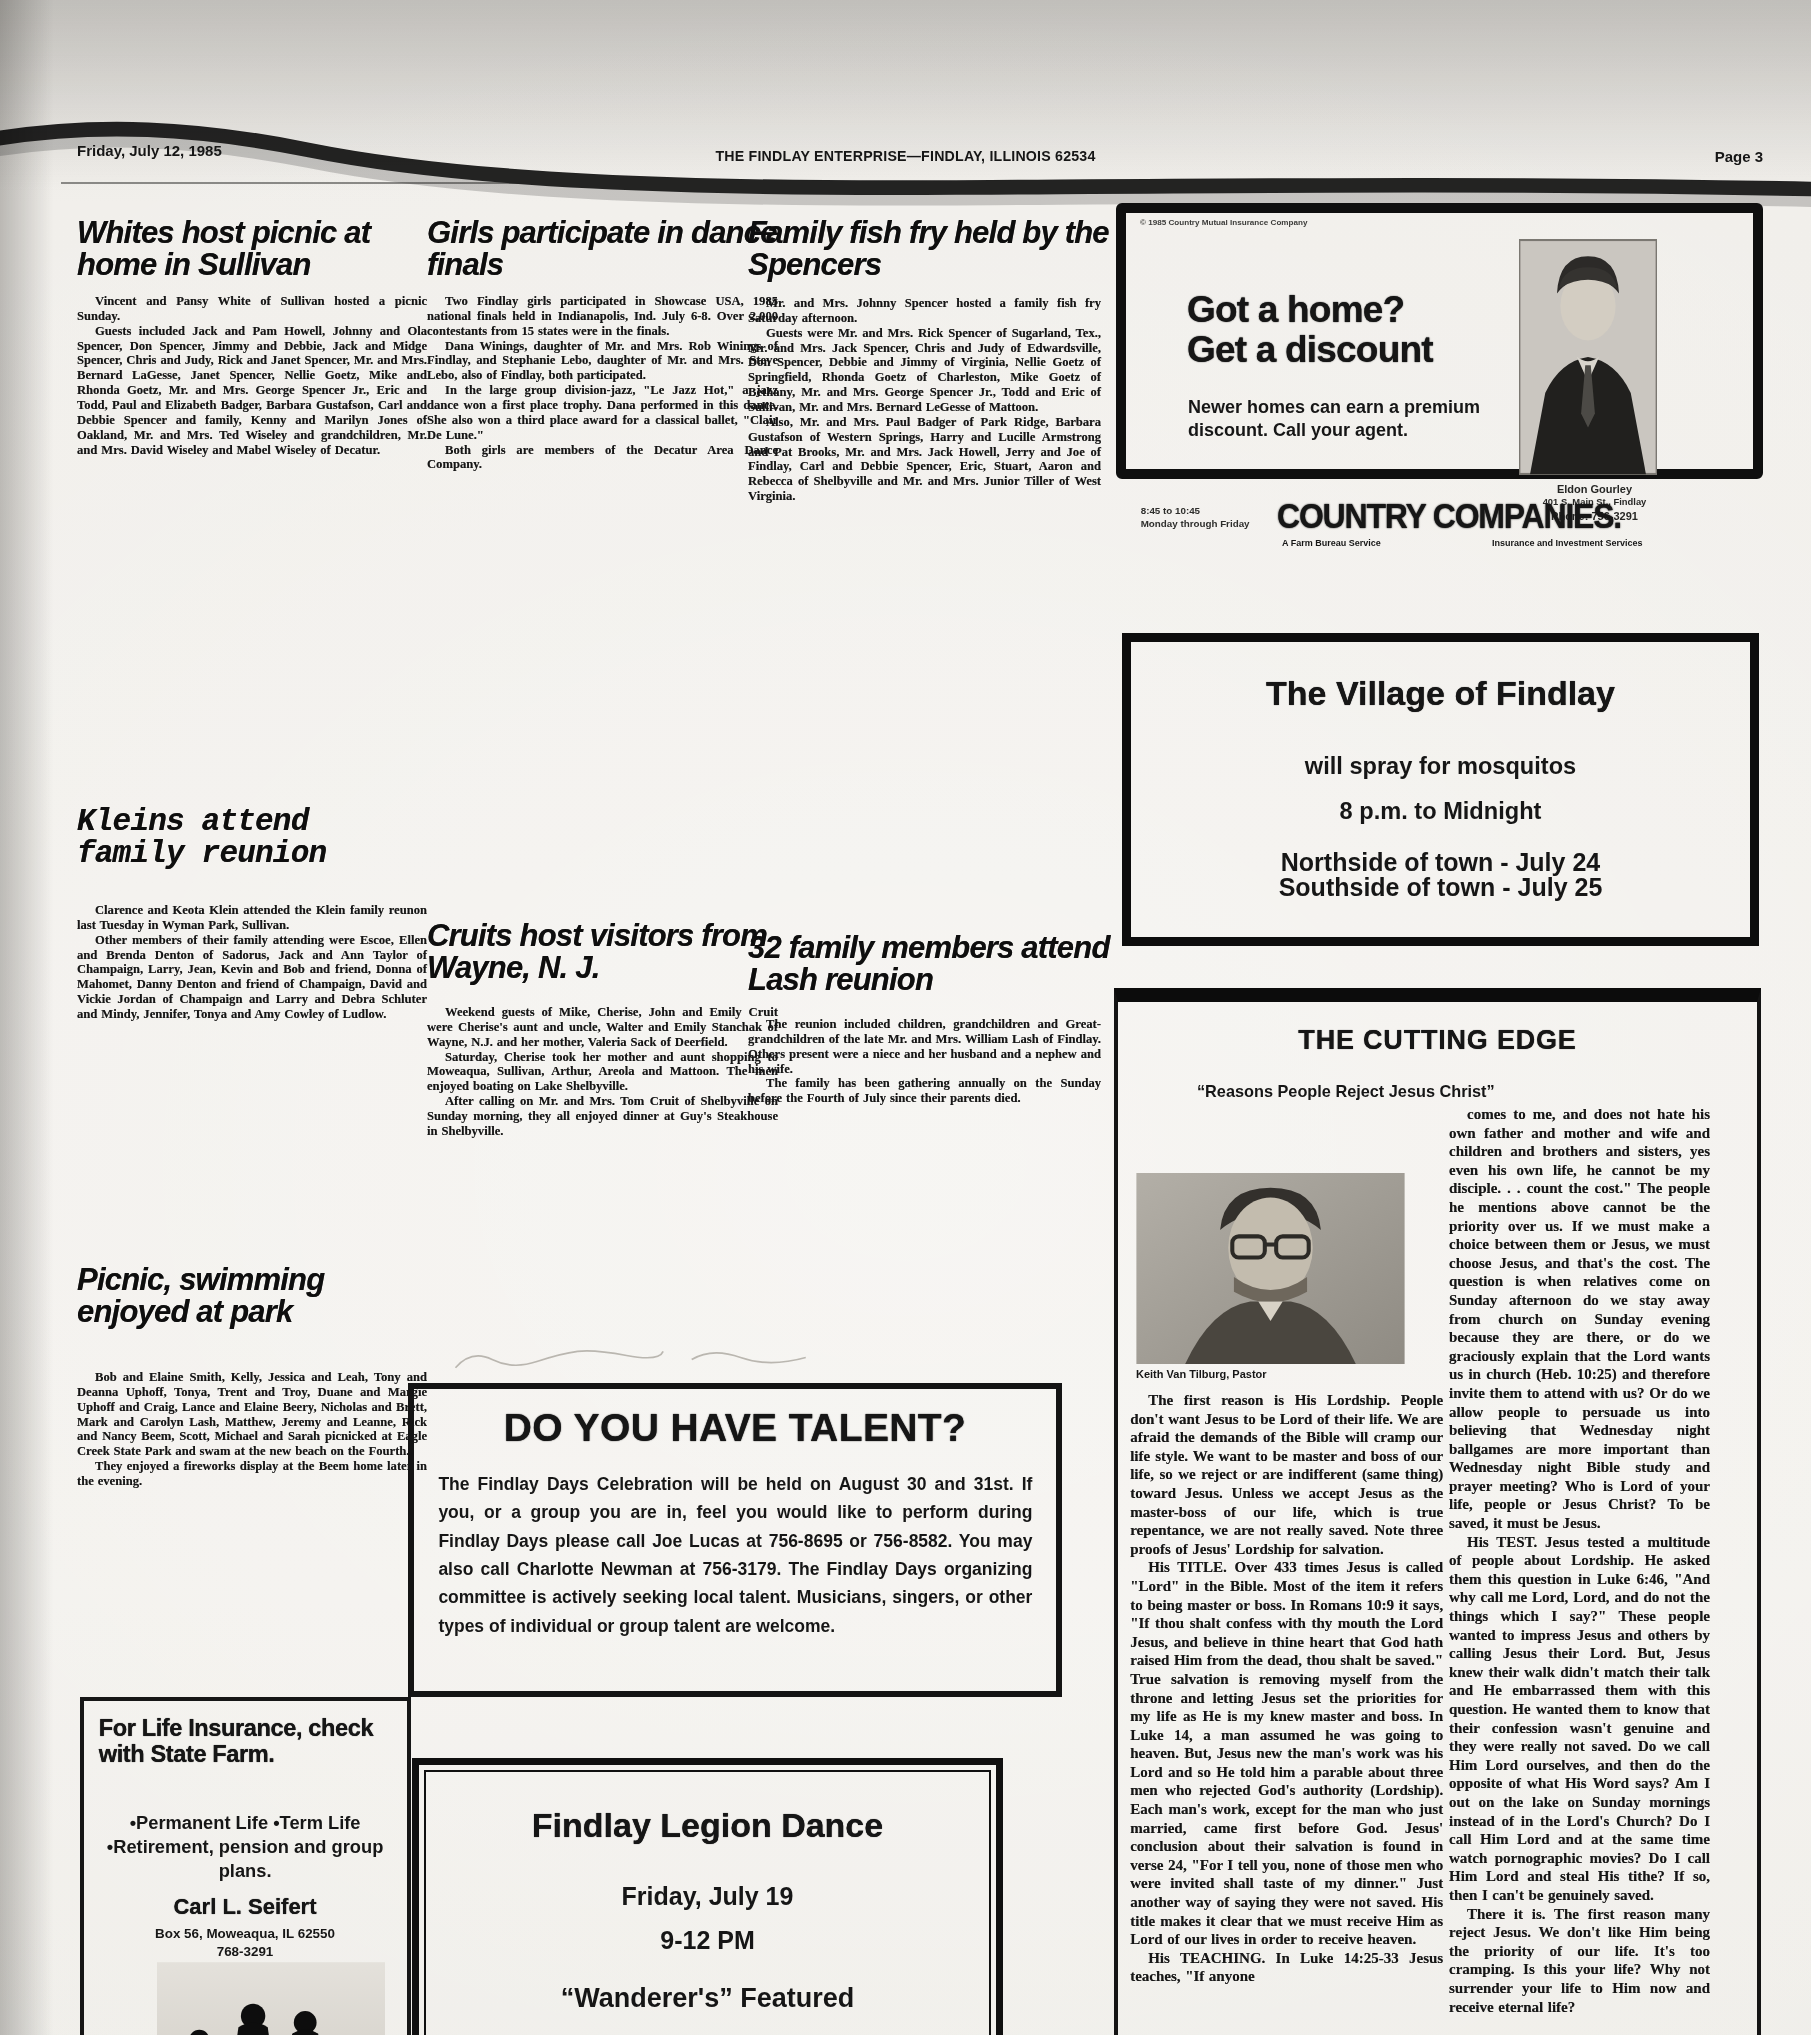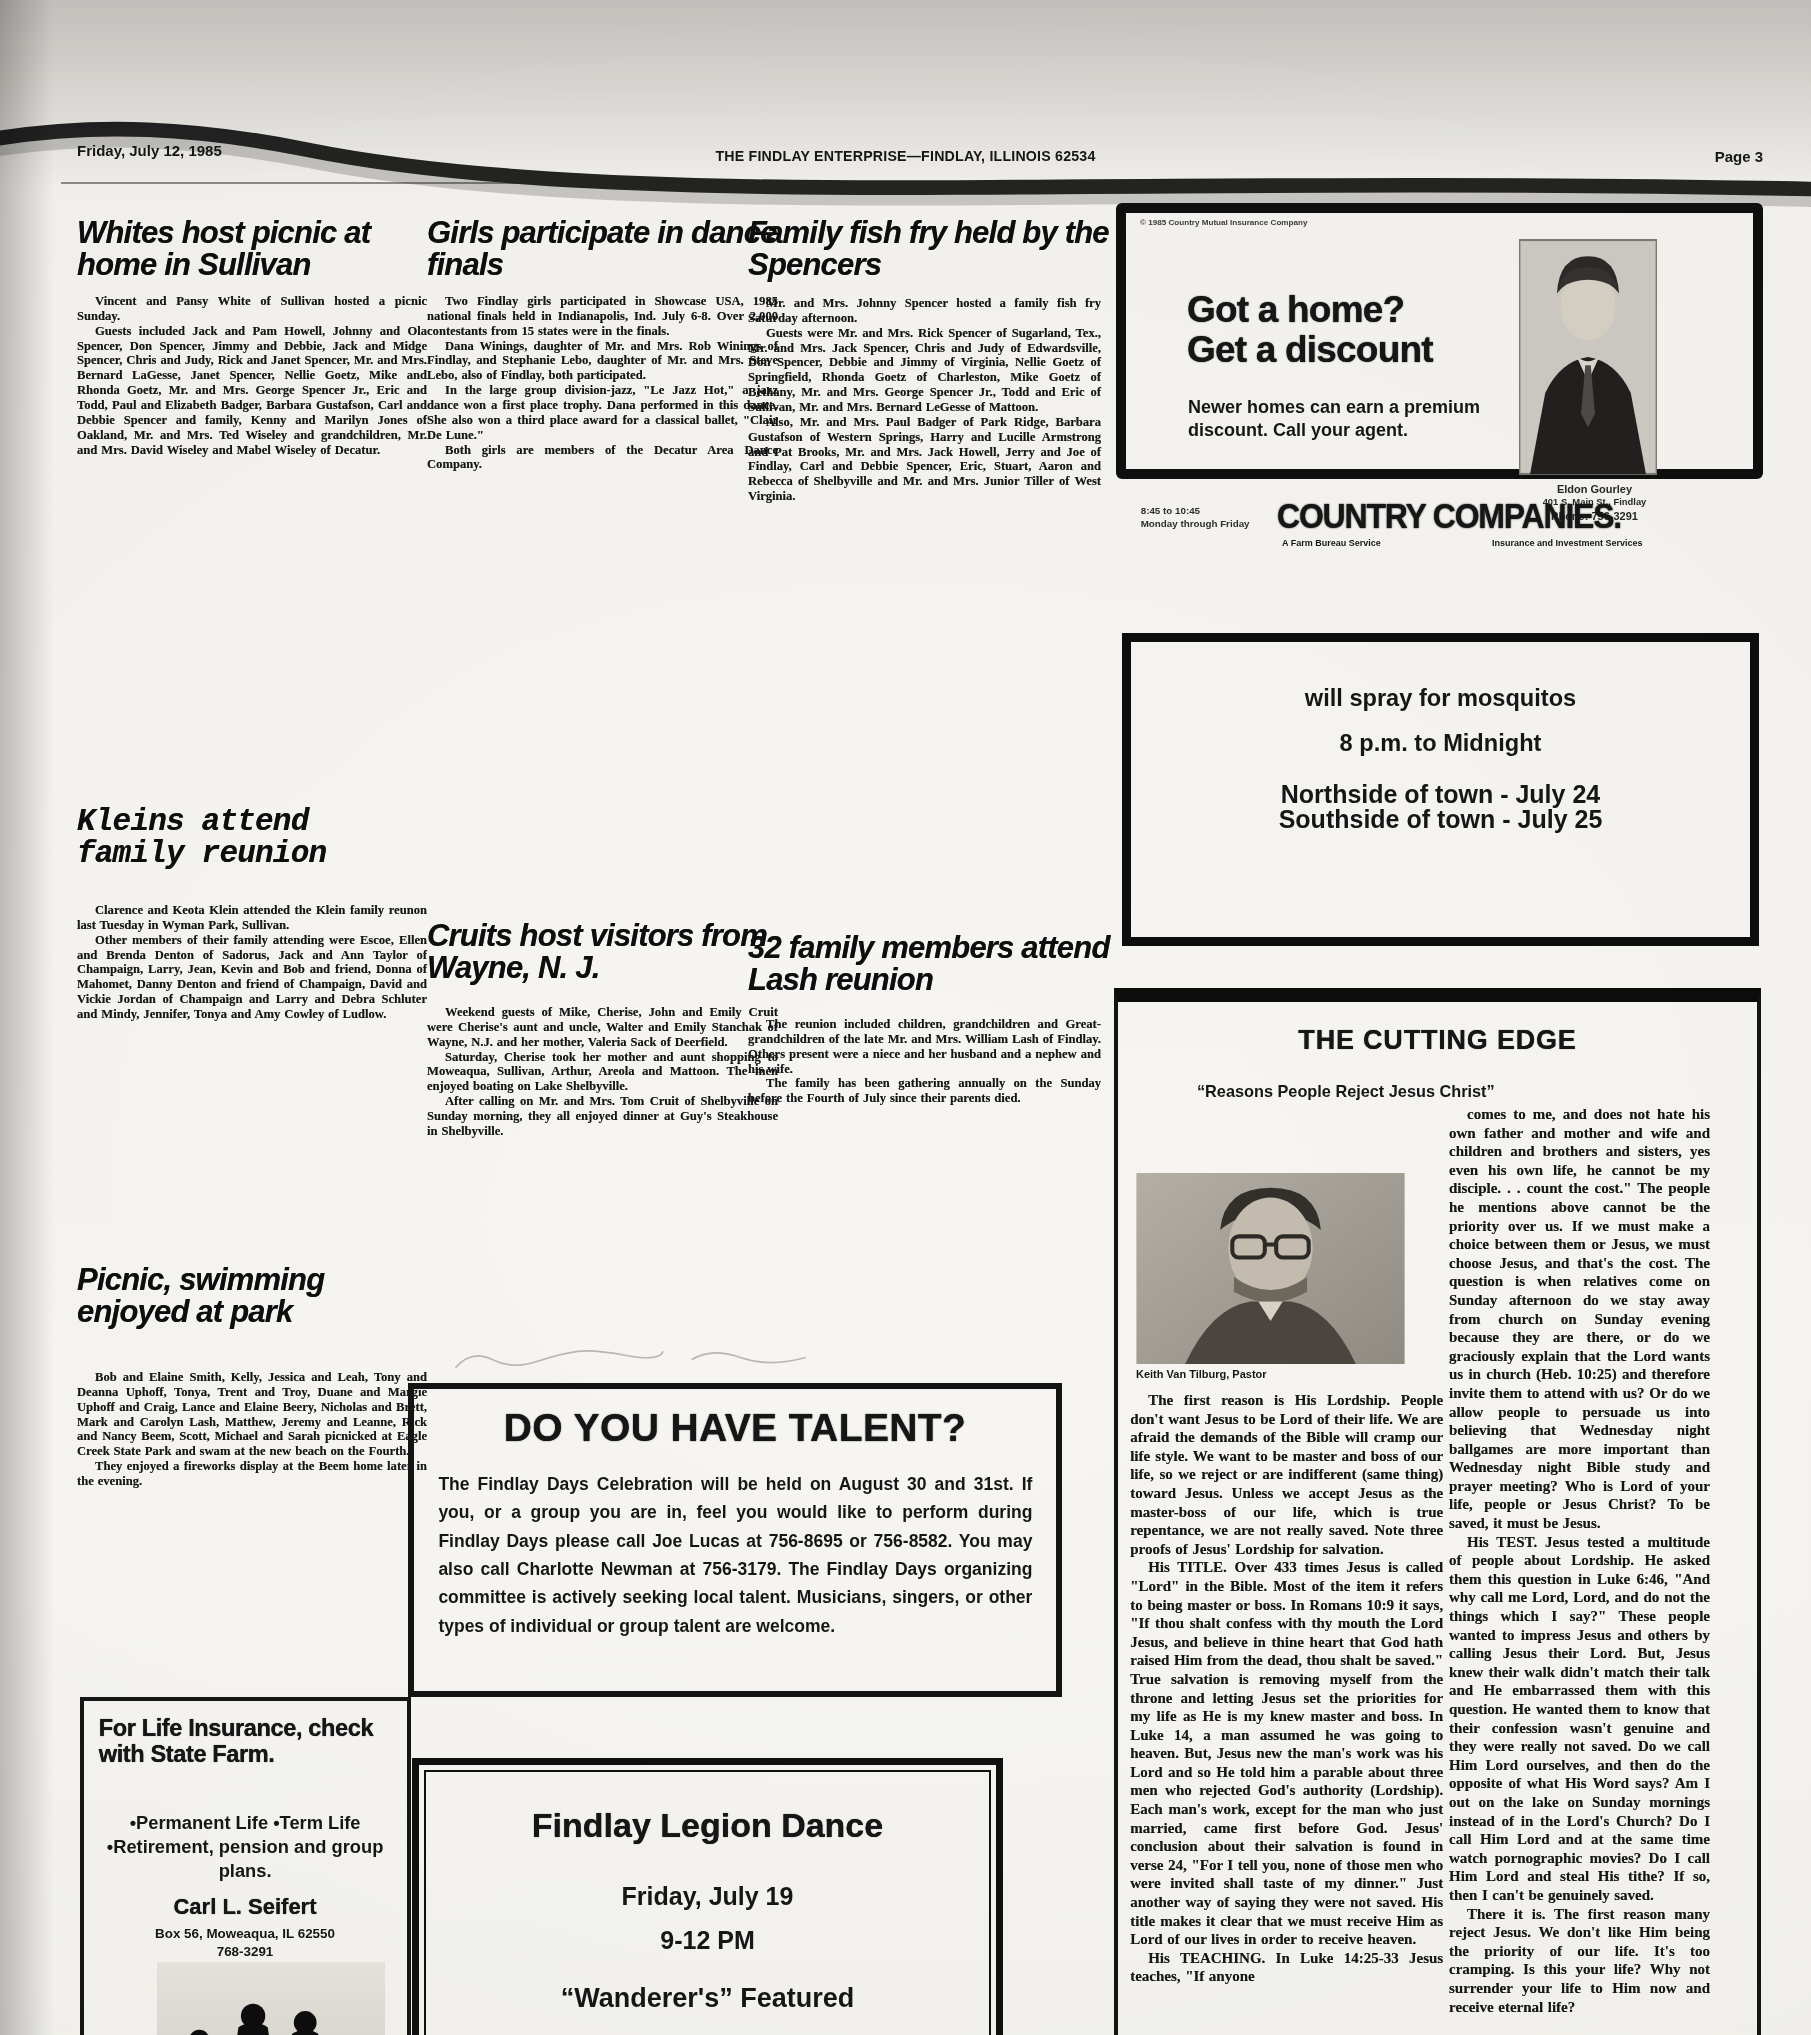--- a/index.html
+++ b/index.html
@@ -219,20 +219,21 @@
     <div id="cc-hours">
       <div>8:45 to 10:45</div>
       <div>Monday through Friday</div>
     </div>
     <div id="cc-brand">COUNTRY COMPANIES.</div>
     <div id="cc-tag1">A Farm Bureau Service</div>
     <div id="cc-tag2">Insurance and Investment Services</div>
   </div>
 
   <div id="village-box" class="abs">
+    <div id="vg-title">The Village of Findlay</div>
     <div id="vg-l1" class="vg-line">will spray for mosquitos</div>
     <div id="vg-l2" class="vg-line">8 p.m. to Midnight</div>
     <div id="vg-l3" class="vg-line">Northside of town - July 24</div>
     <div id="vg-l4" class="vg-line">Southside of town - July 25</div>
   </div>
 
   <div id="ce-box" class="abs">
     <div id="ce-title">THE CUTTING EDGE</div>
     <div id="ce-sub">“Reasons People Reject Jesus Christ”</div>
     <svg id="ce-photo" width="269" height="191" viewBox="0 0 330 235">

